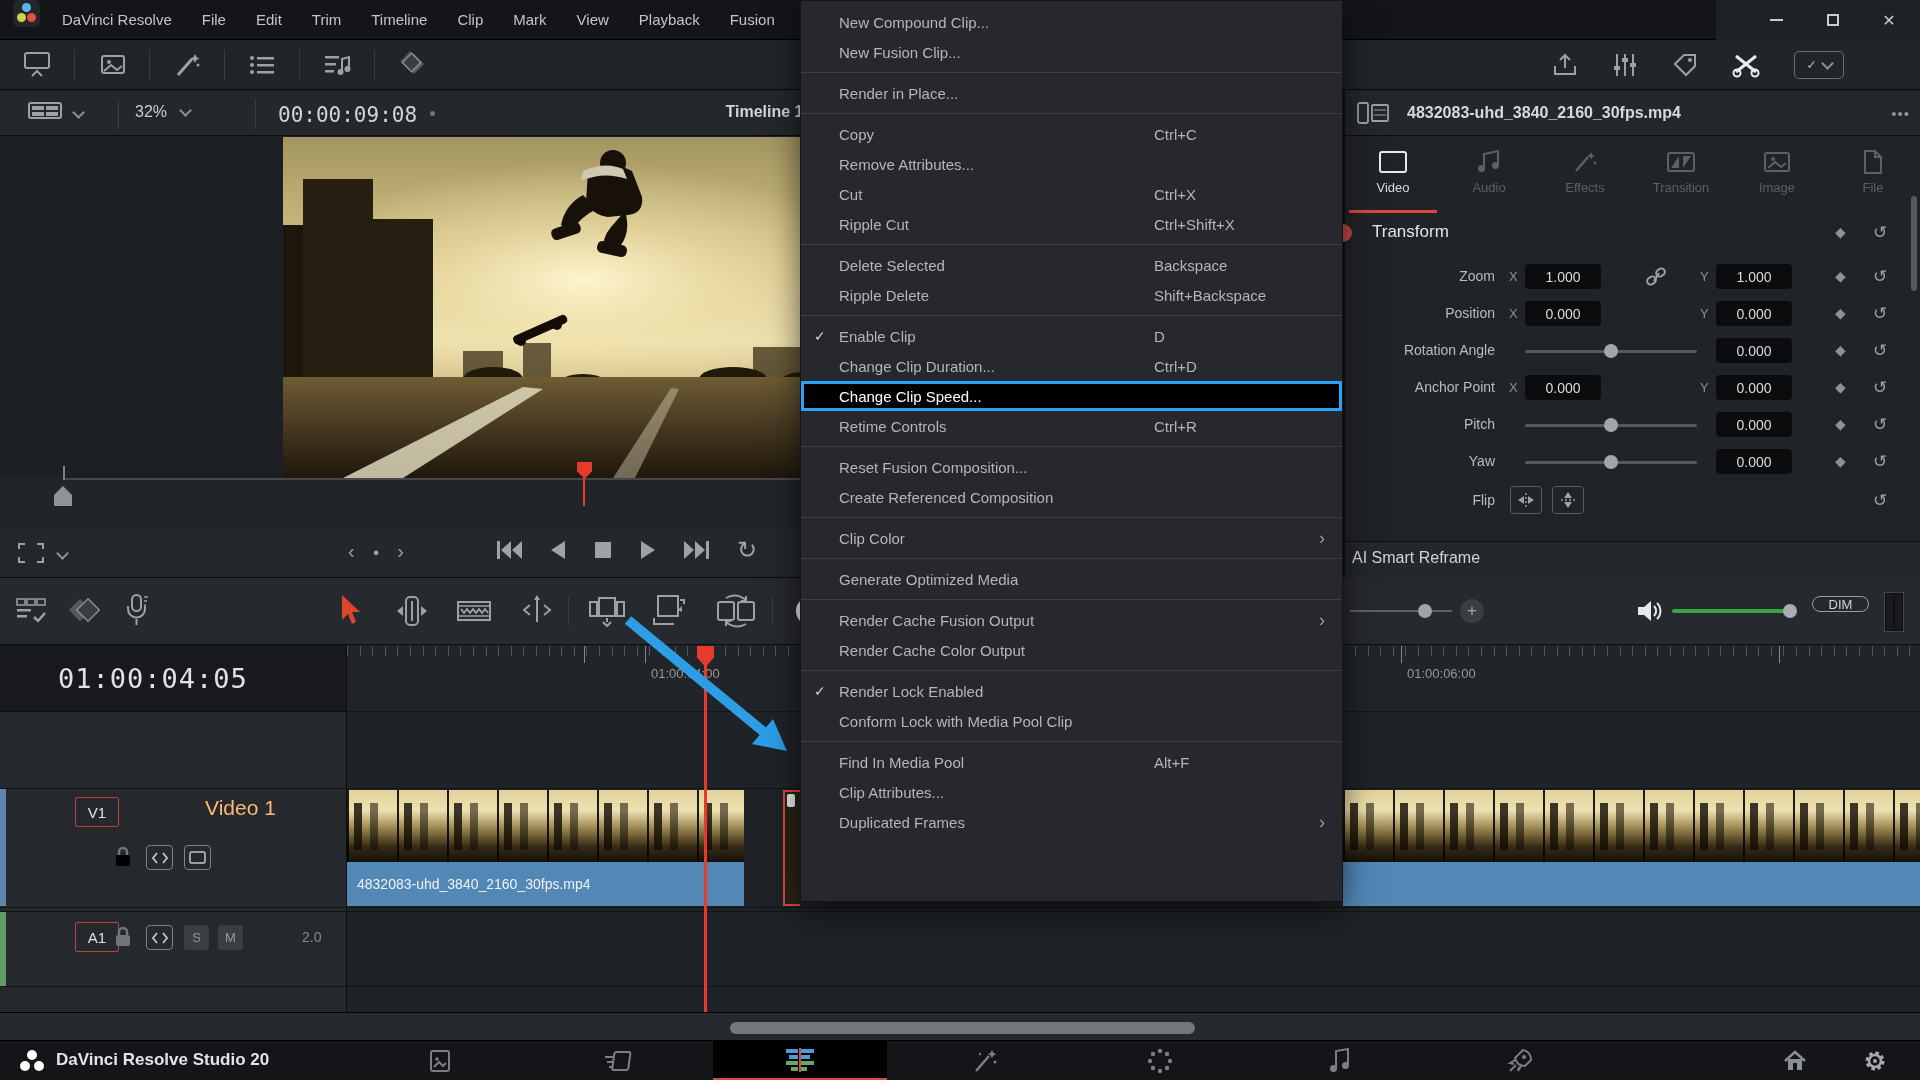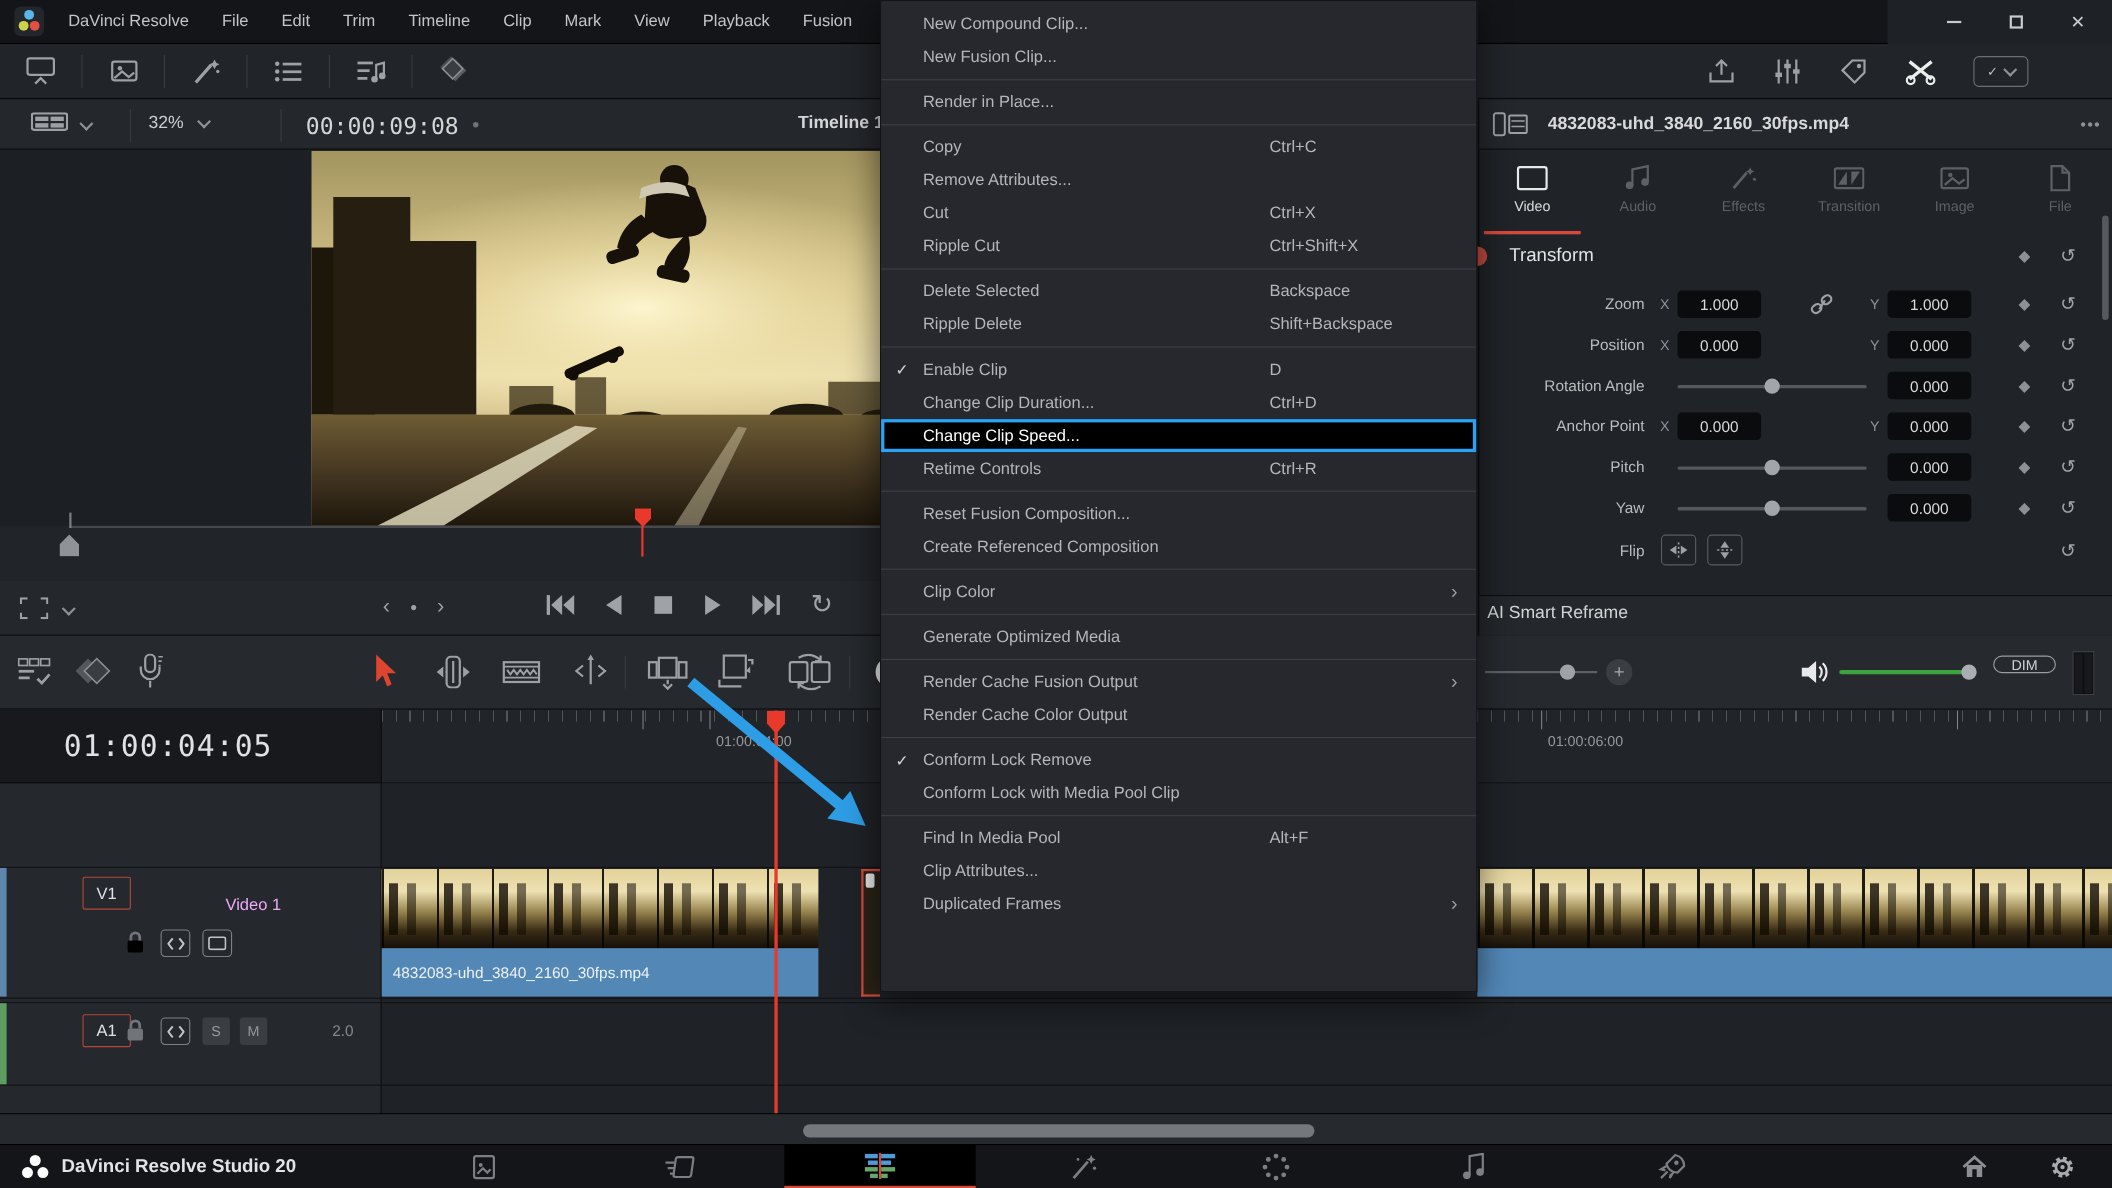--- a/index.html
+++ b/index.html
@@ -1,21 +1,21 @@
 <!DOCTYPE html>
 <html><head>
 <meta charset="utf-8">
 <style>
 *{margin:0;padding:0;box-sizing:border-box}
 body{background:#000;font-family:"Liberation Sans",sans-serif}
 #screen{position:relative;width:1920px;height:1080px;background:#1e2126;overflow:hidden;color:#c9cbce}
 .abs{position:absolute}
 svg{display:block}
 
-.menubar{left:0;top:0;width:1716px;height:40px;background:#131518;border-bottom:1px solid #000;display:flex;align-items:center;z-index:20}
+.menubar{left:0;top:0;width:1716px;height:40px;background:#131518;border-bottom:1px solid #000;display:flex;z-index:20}
 .logo{width:27px;height:27px;border-radius:6px;background:#23262a;position:relative;margin-left:13px}
 .logo i{position:absolute;width:9px;height:9px;border-radius:50%}
 .menubar .mitem{padding:0 15px;font-size:15px;color:#c3c5c8;height:40px;line-height:40px;white-space:nowrap}
 .winctl{position:absolute;top:0;height:40px;display:flex;align-items:center;color:#c9cbce}
 
 .toolbar{left:0;top:40px;width:1920px;height:50px;background:#212428;border-bottom:1px solid #0b0c0e;display:flex;align-items:center;z-index:5}
 .vsep{width:1px;height:30px;background:#393c40}
 .ticon{width:74px;display:flex;justify-content:center;align-items:center}
 
 .vhead{left:0;top:91px;width:1341px;height:45px;background:#24272b;border-bottom:1px solid #0b0c0e;z-index:4}
@@ -399,21 +399,21 @@
     </div>
     <div class="tcbox">
       <span class="mono" style="margin-left:58px;font-size:27px;color:#e0e1e3;letter-spacing:1px">01:00:04:05</span>
     </div>
 
     <div class="hline" style="top:143px"></div>
     <div class="abs" style="left:0;top:144px;width:6px;height:117px;background:#5d87ae"></div>
     <div class="badge" style="left:75px;top:152px">
         <span>V1</span>
       </div>
-    <span class="abs" style="left:205px;top:169px;font-size:15px;color:#f0abfc">Video 1</span>
+    <span class="abs" style="left:205px;top:151px;font-size:21px;color:#fdba74">Video 1</span>
     <svg class="abs" style="left:113px;top:201px" width="20" height="22" viewBox="0 0 20 22">
         <rect x="3" y="9" width="14" height="11" rx="2" fill="#6f7control"></rect>
         <path d="M6 9 V6 a4 4 0 0 1 8 0 v3" fill="none" stroke="#71757a" stroke-width="2.5"></path>
       </svg>
     <div class="iconbox" style="left:146px;top:200px">
       <svg width="16" height="12" viewBox="0 0 16 12">
           <path d="M5 1 L1 6 l4 5 M11 1 l4 5 -4 5" fill="none" stroke="#c3c5c8" stroke-width="1.8"></path>
         </svg>
     </div>
     <div class="iconbox" style="left:184px;top:200px">
@@ -721,21 +721,21 @@
     <div class="cm-item">
         <span class="cm-label">Render Cache Fusion Output</span>
         <span class="cm-sub">›</span>
       </div>
     <div class="cm-item">
         <span class="cm-label">Render Cache Color Output</span>
       </div>
     <div class="cm-sep"></div>
     <div class="cm-item">
         <span class="cm-check">✓</span>
-        <span class="cm-label">Conform Lock Remove</span>
+        <span class="cm-label">Render Lock Enabled</span>
       </div>
     <div class="cm-item">
         <span class="cm-label">Conform Lock with Media Pool Clip</span>
       </div>
     <div class="cm-sep"></div>
     <div class="cm-item">
         <span class="cm-label">Find In Media Pool</span>
         <span class="cm-short">Alt+F</span>
       </div>
     <div class="cm-item">

